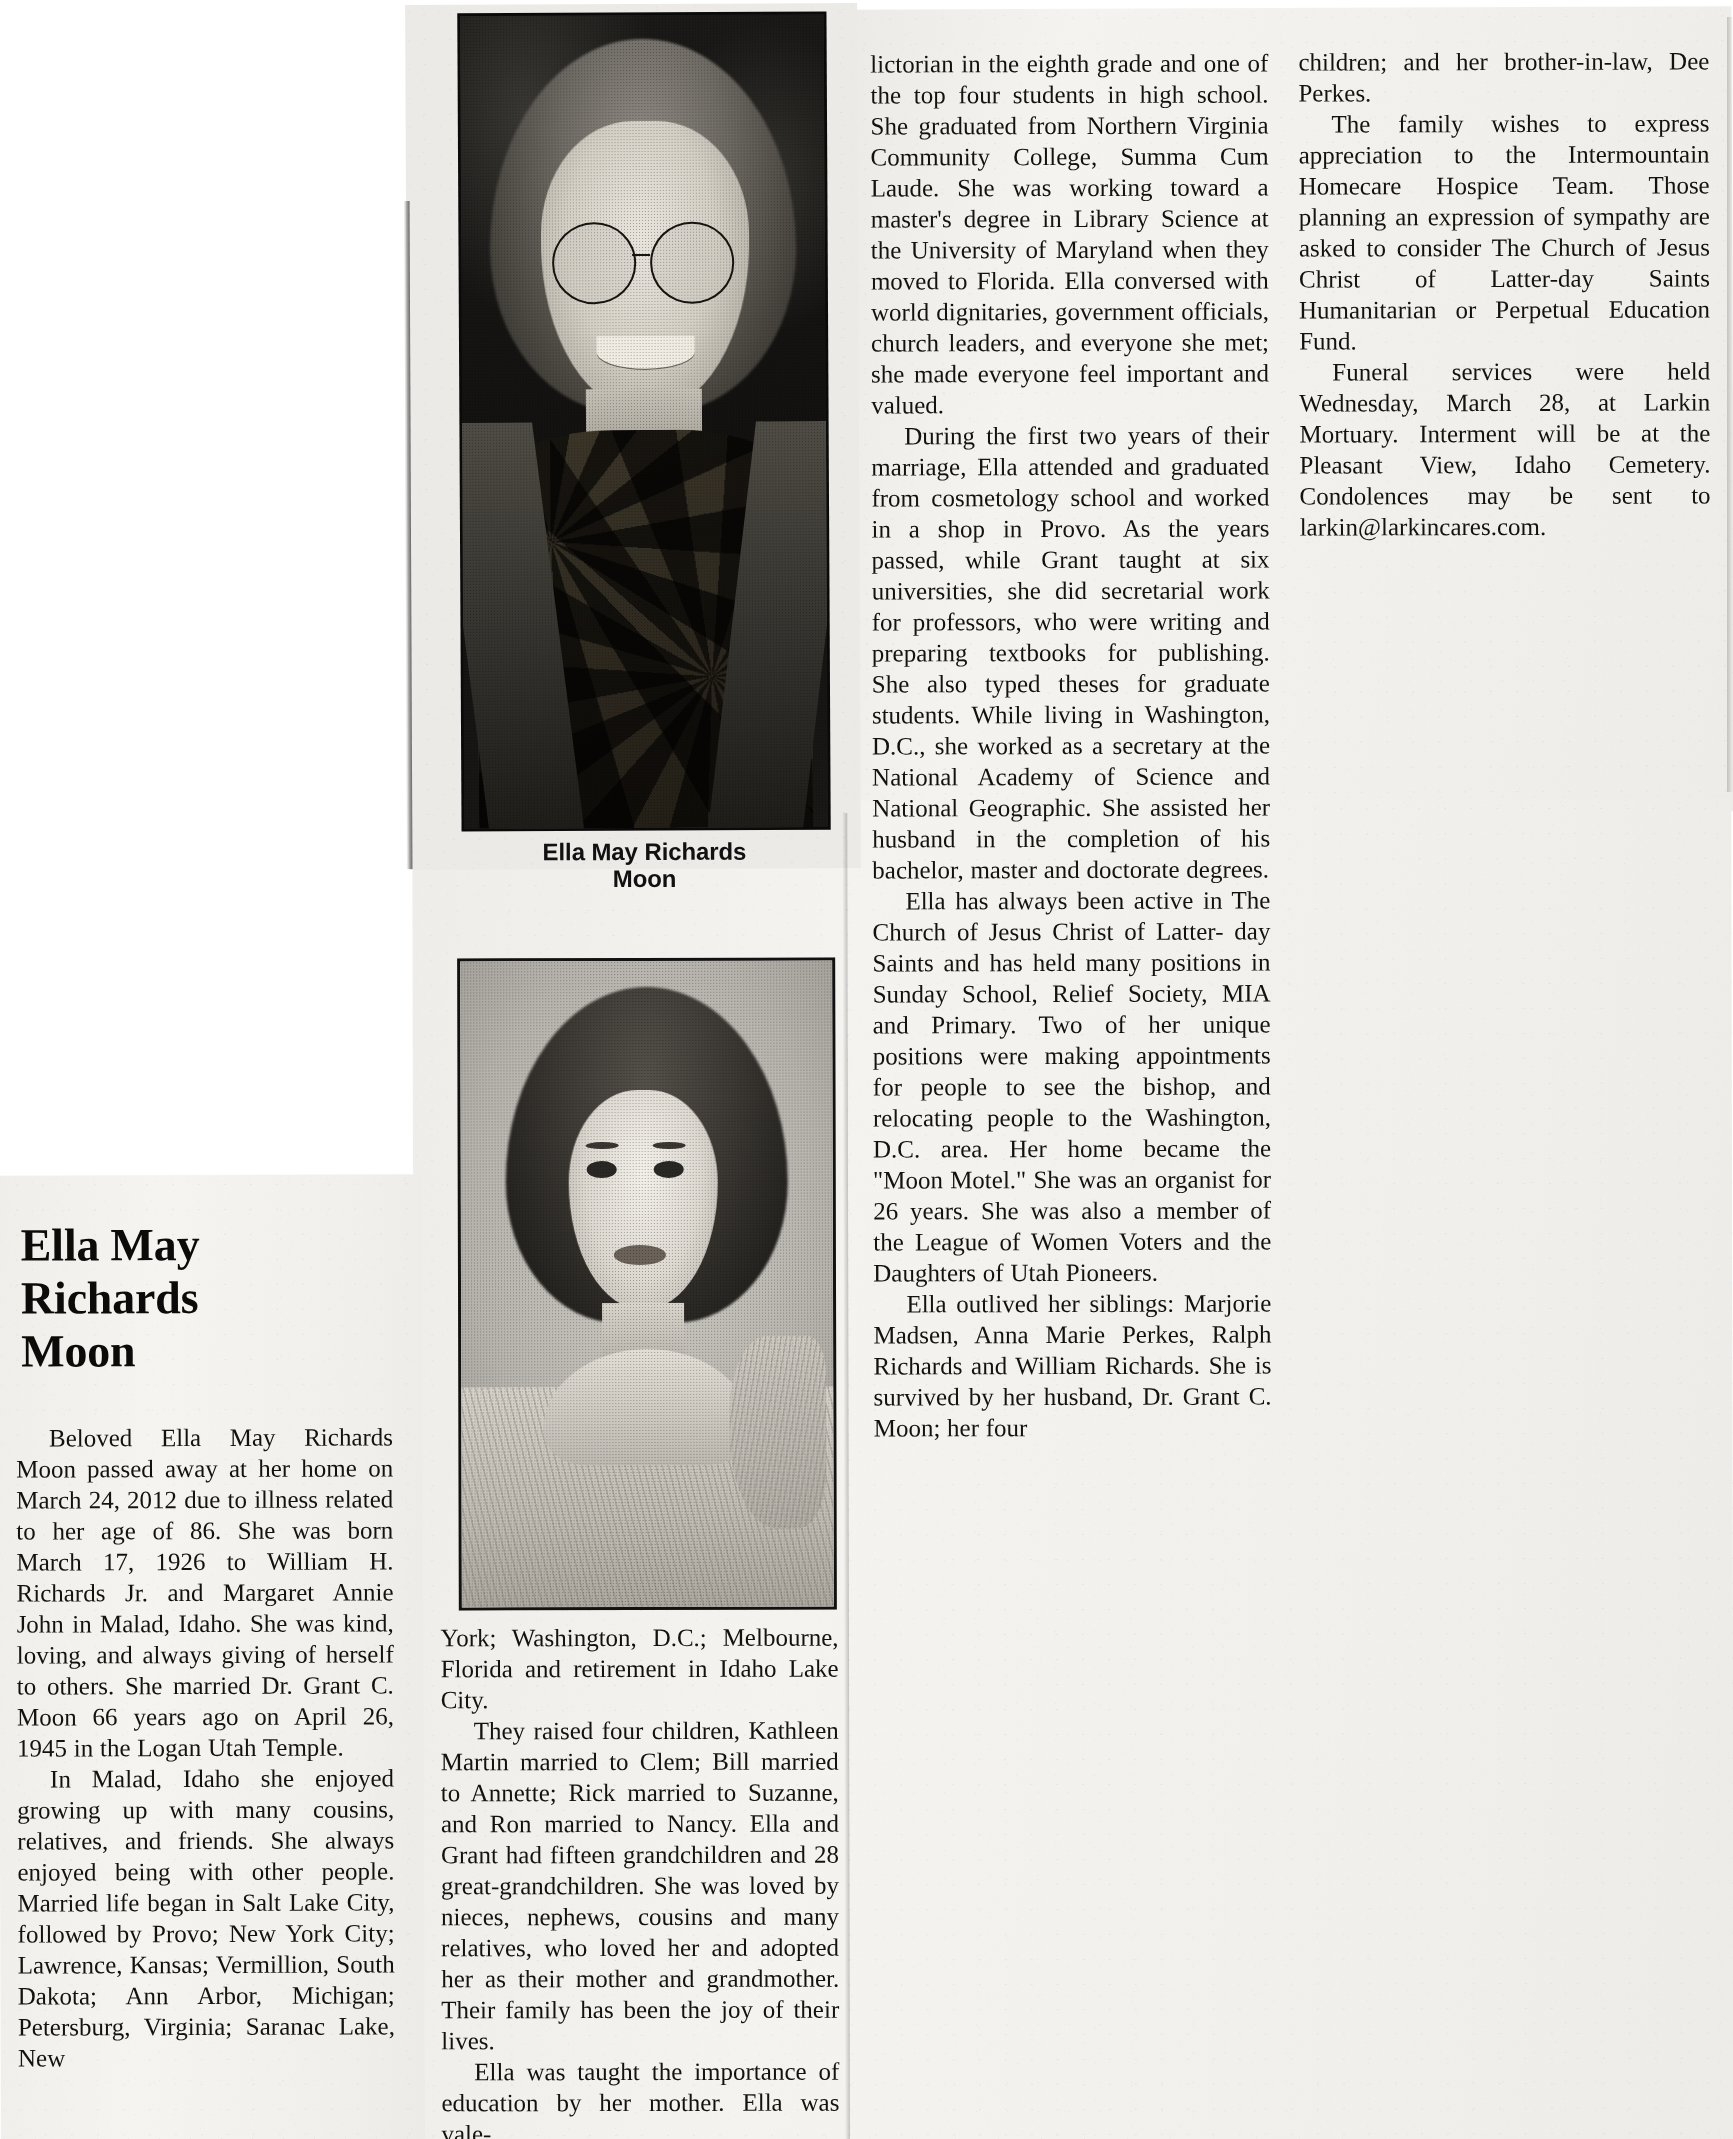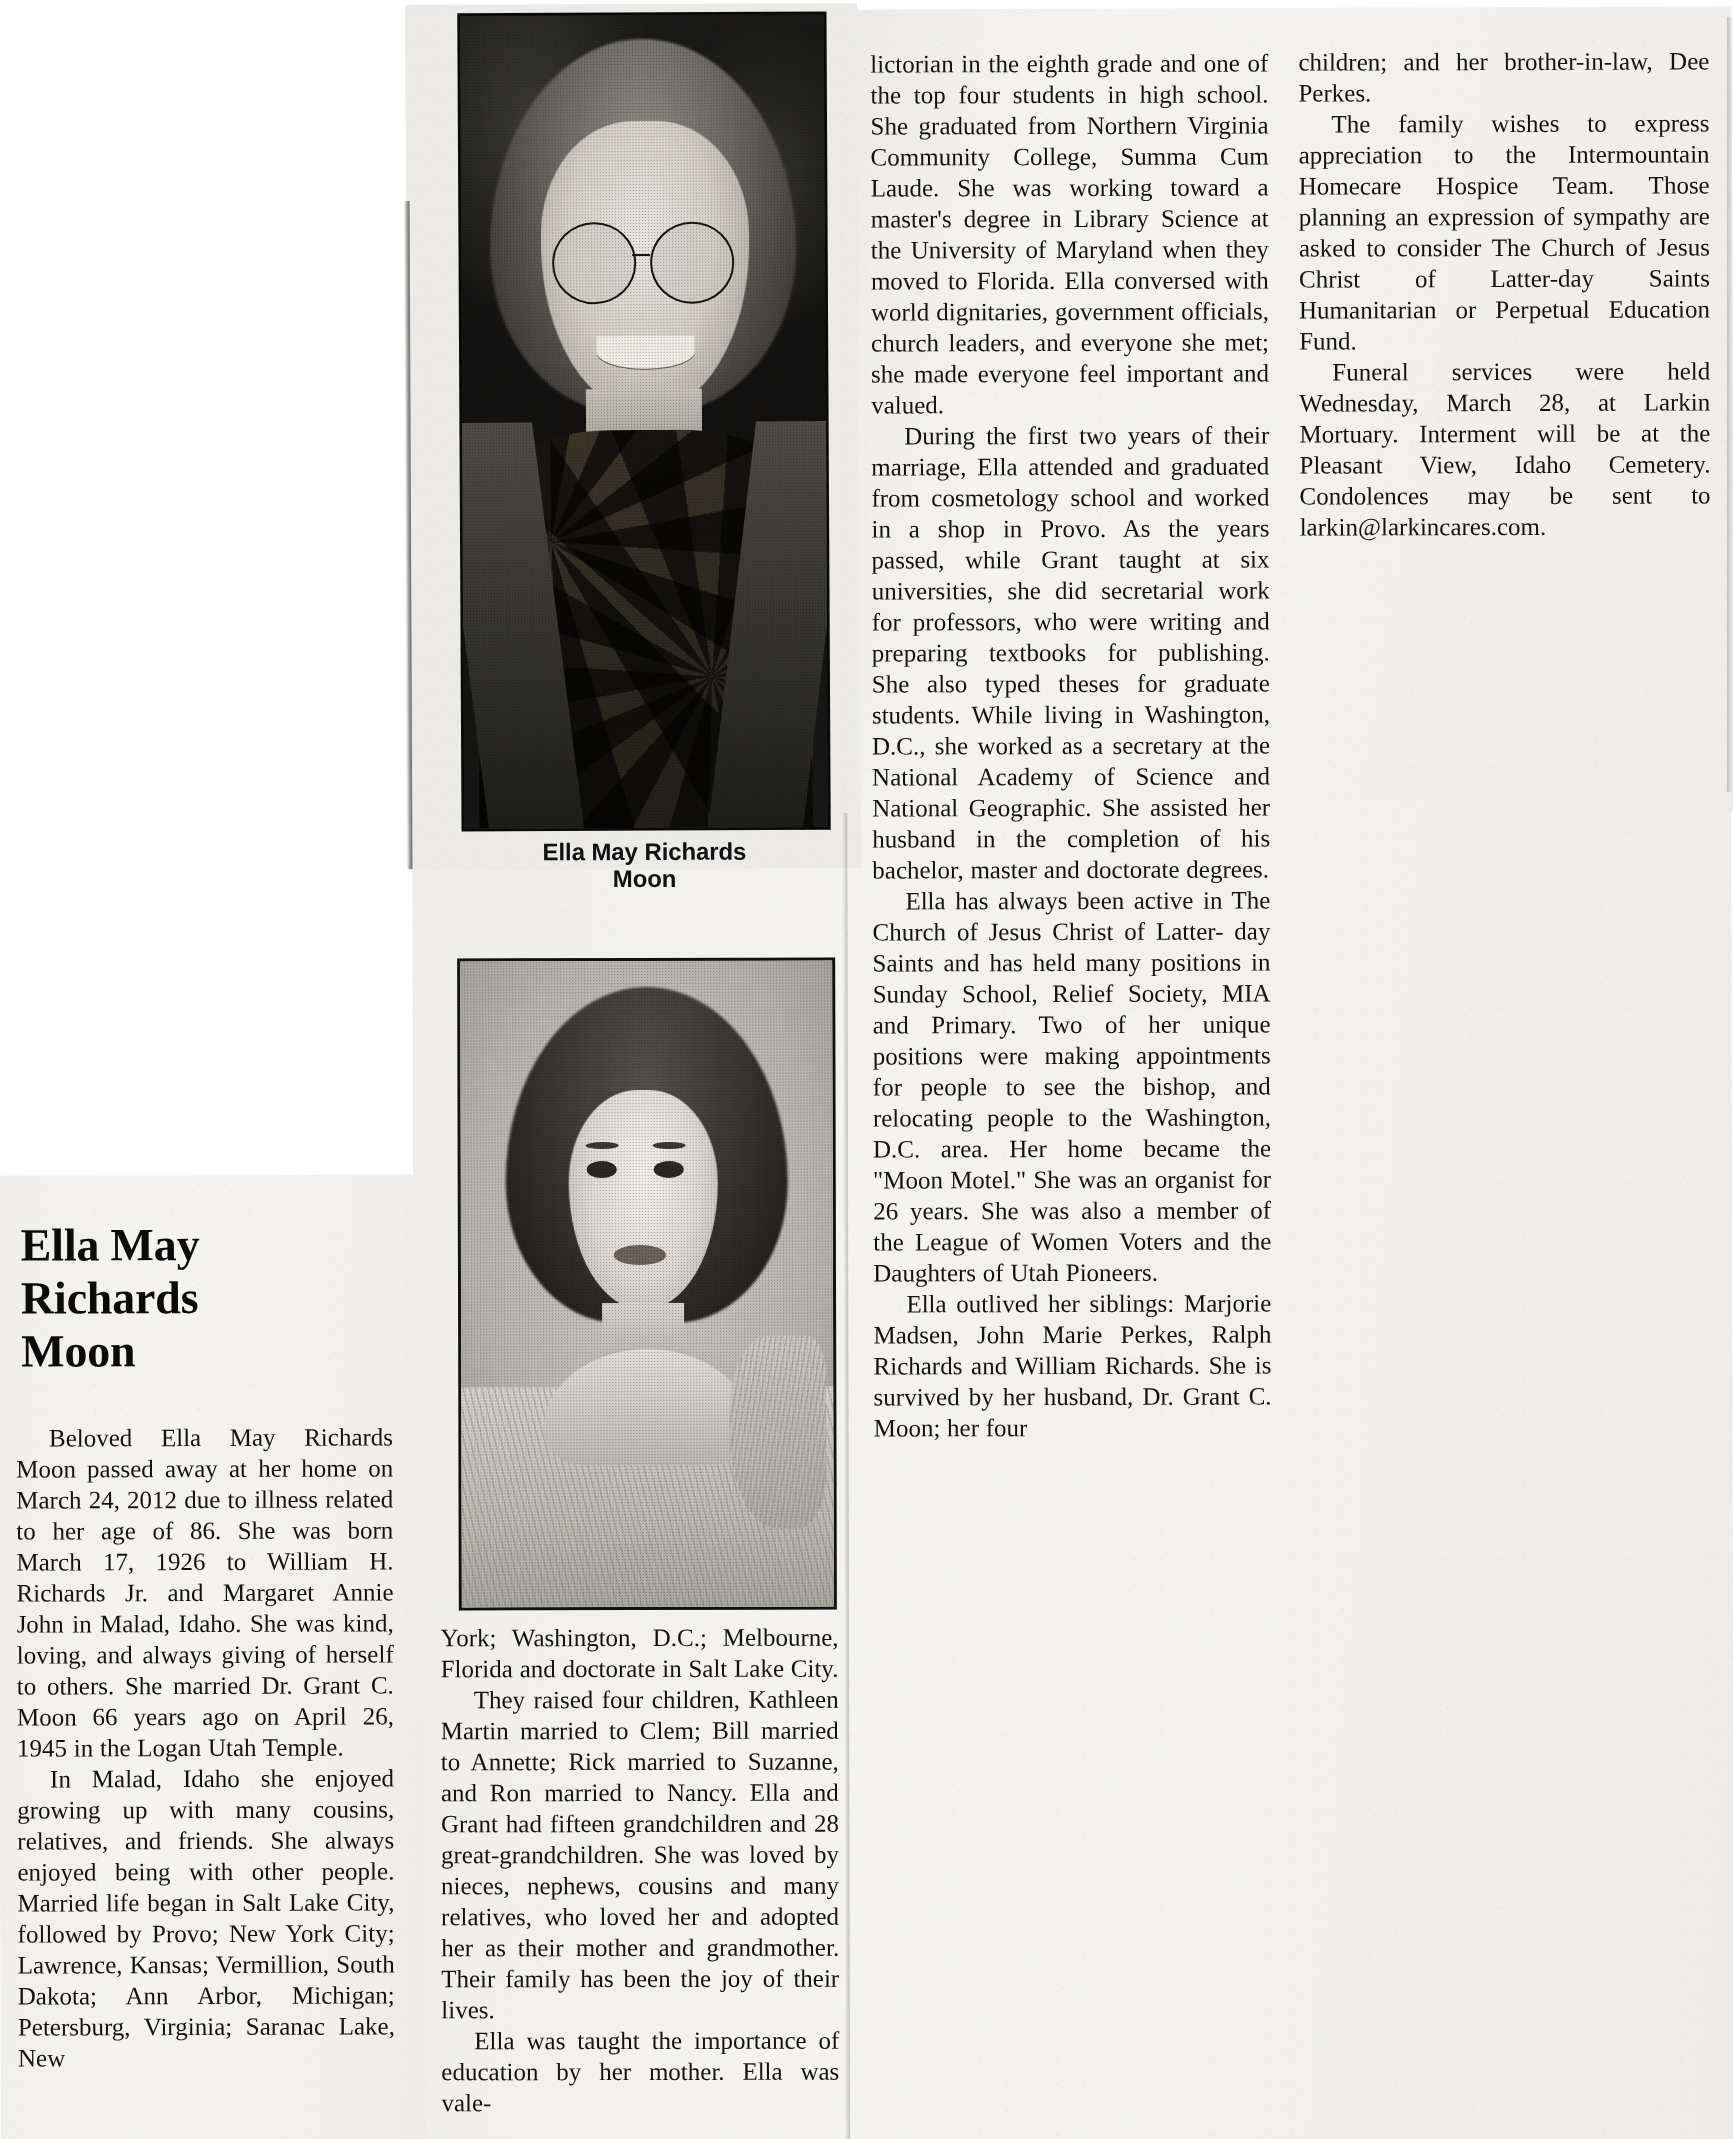--- a/index.html
+++ b/index.html
@@ -392,30 +392,30 @@
     <div>Richards</div>
     <div>Moon</div>
   </div>
 
   <div class="col body-col" id="col1">
     <p>Beloved Ella May Richards Moon passed away at her home on March 24, 2012 due to illness related to her age of 86. She was born March 17, 1926 to William H. Richards Jr. and Margaret Annie John in Malad, Idaho. She was kind, loving, and always giving of herself to others. She married Dr. Grant C. Moon 66 years ago on April 26, 1945 in the Logan Utah Temple.</p>
     <p>In Malad, Idaho she enjoyed growing up with many cousins, relatives, and friends. She always enjoyed being with other people. Married life began in Salt Lake City, followed by Provo; New York City; Lawrence, Kansas; Vermillion, South Dakota; Ann Arbor, Michigan; Petersburg, Virginia; Saranac Lake, New</p>
   </div>
 
   <div class="col body-col" id="col2">
-    <p class="cont">York; Washington, D.C.; Melbourne, Florida and doctorate in Salt Lake City.</p>
+    <p class="cont">York; Washington, D.C.; Melbourne, Florida and retirement in Idaho Lake City.</p>
     <p>They raised four children, Kathleen Martin married to Clem; Bill married to Annette; Rick married to Suzanne, and Ron married to Nancy. Ella and Grant had fifteen grandchildren and 28 great-grandchildren. She was loved by nieces, nephews, cousins and many relatives, who loved her and adopted her as their mother and grandmother. Their family has been the joy of their lives.</p>
     <p>Ella was taught the importance of education by her mother. Ella was vale-</p>
   </div>
 
   <div class="col body-col" id="col3">
     <p class="cont">lictorian in the eighth grade and one of the top four students in high school. She graduated from Northern Virginia Community College, Summa Cum Laude. She was working toward a master's degree in Library Science at the University of Maryland when they moved to Florida. Ella conversed with world dignitaries, government officials, church leaders, and everyone she met; she made everyone feel important and valued.</p>
     <p>During the first two years of their marriage, Ella attended and graduated from cosmetology school and worked in a shop in Provo. As the years passed, while Grant taught at six universities, she did secretarial work for professors, who were writing and preparing textbooks for publishing. She also typed theses for graduate students. While living in Washington, D.C., she worked as a secretary at the National Academy of Science and National Geographic. She assisted her husband in the completion of his bachelor, master and doctorate degrees.</p>
     <p>Ella has always been active in The Church of Jesus Christ of Latter- day Saints and has held many positions in Sunday School, Relief Society, MIA and Primary. Two of her unique positions were making appointments for people to see the bishop, and relocating people to the Washington, D.C. area. Her home became the "Moon Motel." She was an organist for 26 years. She was also a member of the League of Women Voters and the Daughters of Utah Pioneers.</p>
-    <p>Ella outlived her siblings: Marjorie Madsen, John Marie Perkes, Ralph Richards and William Richards. She is survived by her husband, Dr. Grant C. Moon; her four</p>
+    <p>Ella outlived her siblings: Marjorie Madsen, Anna Marie Perkes, Ralph Richards and William Richards. She is survived by her husband, Dr. Grant C. Moon; her four</p>
   </div>
 
   <div class="col body-col" id="col4">
     <p class="cont">children; and her brother-in-law, Dee Perkes.</p>
     <p>The family wishes to express appreciation to the Intermountain Homecare Hospice Team. Those planning an expression of sympathy are asked to consider The Church of Jesus Christ of Latter-day Saints Humanitarian or Perpetual Education Fund.</p>
     <p>Funeral services were held Wednesday, March 28, at Larkin Mortuary. Interment will be at the Pleasant View, Idaho Cemetery. Condolences may be sent to larkin@larkincares.com.</p>
   </div>
 
   <div class="edge-shadow" id="edge-left-of-photostrip"></div>
   <div class="edge-shadow" id="edge-right-paper"></div>

